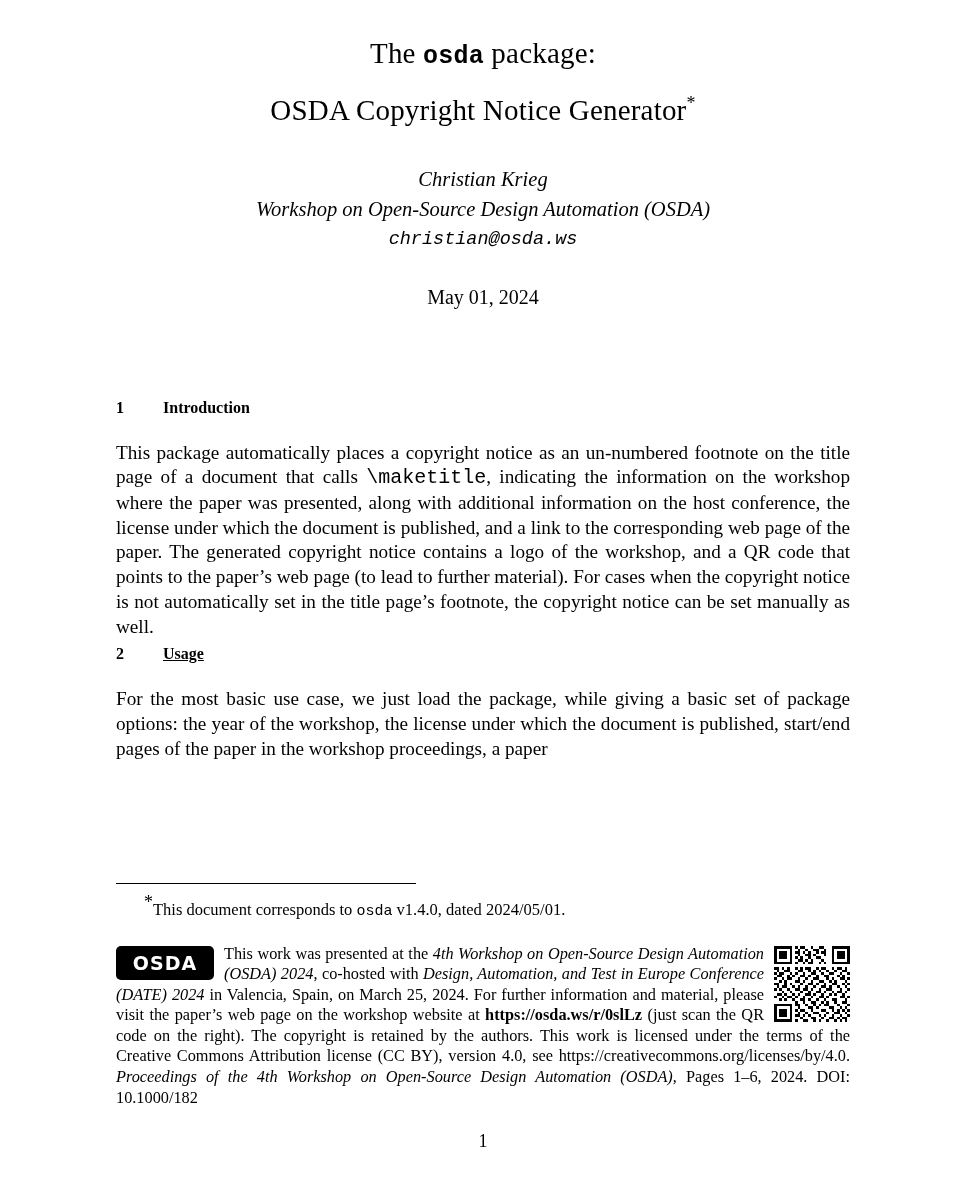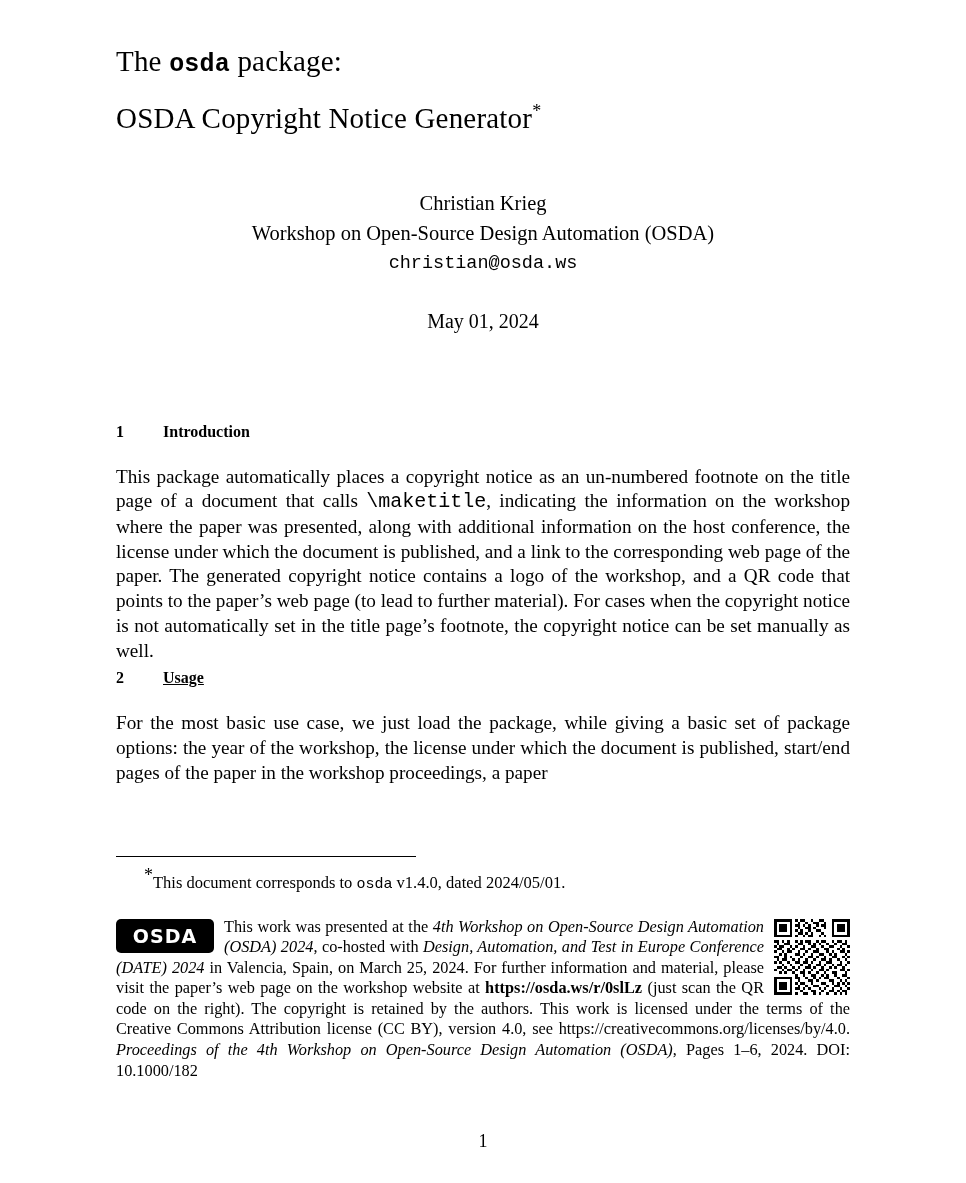--- a/index.html
+++ b/index.html
@@ -18,40 +18,42 @@
   .page {
     position: relative;
     width: 966px;
     height: 1183px;
     box-sizing: border-box;
     padding: 0 116px;
   }
 
   
   .title-block {
-    padding-top: 38px;
+    text-align: center;
+    padding-top: 30px;
   }
   .title-line {
     font-size: 29px;
     line-height: 46px;
     letter-spacing: 0.2px;
   }
   .title-line .mono-b {
     font-family: "Liberation Mono", monospace;
     font-weight: bold;
     font-size: 25px;
   }
   .title-sup {
     font-size: 18px;
     vertical-align: super;
   }
 
   .author-block {
     text-align: center;
-    margin-top: 47px;
+    margin-top: 31px;
+    font-style: italic;
   }
   .author-name {
     font-size: 20.5px;
     line-height: 30px;
   }
   .author-affil {
     font-size: 20.5px;
     line-height: 30px;
   }
   .author-email {
@@ -95,21 +97,21 @@
   .section-2 {
     margin-top: 40px;
     text-decoration: underline;
   }
 
   
   .footnote-area {
     position: absolute;
     left: 116px;
     right: 116px;
-    top: 856px;
+    top: 883px;
   }
   .fn-rule {
     width: 300px;
     height: 1px;
     background: #000;
     margin-bottom: 8px;
   }
   .fn-star {
     font-size: 16.5px;
     line-height: 21px;

